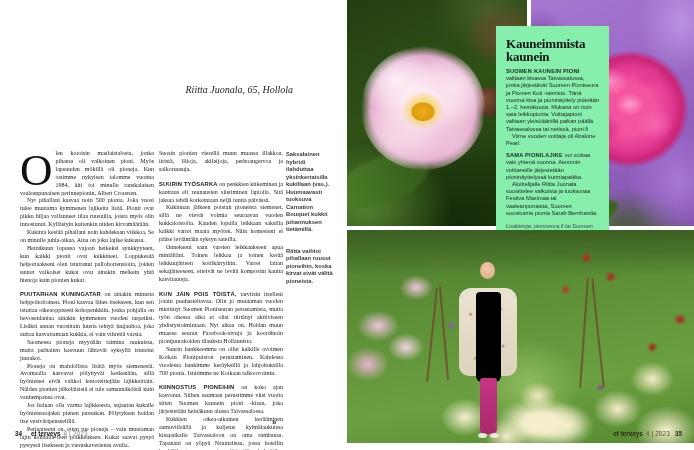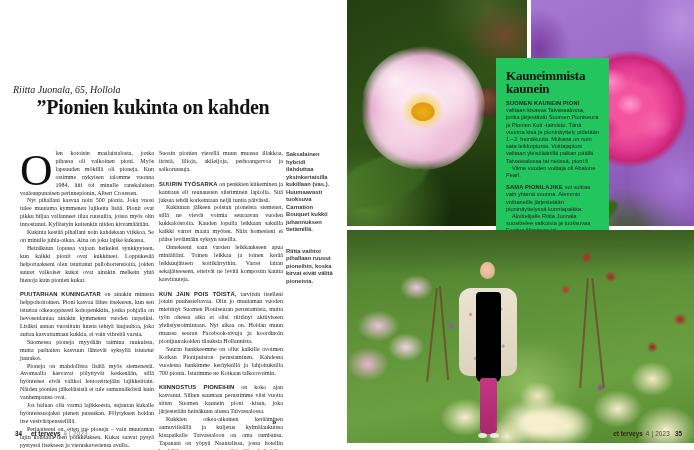--- a/index.html
+++ b/index.html
@@ -1,19 +1,19 @@
 <!DOCTYPE html>
 <html lang="fi"><head>
 <meta charset="utf-8">
 <style>
   html,body{margin:0;padding:0;background:#fff;}
   .spread{position:relative;width:694px;height:450px;background:#fff;overflow:hidden;
           font-family:"Liberation Serif",serif;color:#1c1c1c;}
   
-  .kicker{position:absolute;left:13px;top:84px;width:280px;text-align:left;
+  .kicker{position:absolute;left:13px;top:84px;width:280px;text-align:right;
           font:italic 10px/12px "Liberation Serif",serif;color:#222;}
   .headline{position:absolute;left:13px;top:97px;width:280px;margin:0;text-align:center;
             font:700 20px/1.06 "Liberation Serif",serif;letter-spacing:-.3px;color:#141414;}
   .col{position:absolute;top:150px;font-size:6px;line-height:7.9px;text-align:justify;color:#1d1d1d;}
   .col1{left:20px;width:134px;}
   .col2{left:159px;width:124px;}
   .col p{margin:0;}
   .col p.ind{text-indent:7px;}
   .col p.secp{margin-top:7px;}
   .lead{font:700 5.8px/7.9px "Liberation Sans",sans-serif;letter-spacing:.15px;}
@@ -124,37 +124,37 @@
   .pants{position:absolute;left:21px;top:126px;width:17px;height:56px;border-radius:3px 3px 5px 5px;
     background:linear-gradient(180deg,#c53583 0%,#a7286d 100%);}
   .shoe{position:absolute;top:181px;width:9px;height:5px;border-radius:50%;background:#ece7de;}
   .shoe1{left:19px;} .shoe2{left:31px;}
   .fgb{position:absolute;border-radius:50%;filter:blur(2px);}
   .fgb1{left:148px;top:168px;width:92px;height:50px;
     background:radial-gradient(closest-side,#f6efcd 40%, rgba(246,239,205,0) 100%);}
   .fgb2{left:52px;top:172px;width:70px;height:44px;
     background:radial-gradient(closest-side,#f1dcc 30%, rgba(0,0,0,0) 0),radial-gradient(closest-side,#f2d9e6 35%, rgba(242,217,230,0) 100%);}
   
-  .card{position:absolute;left:496px;top:26px;width:113px;min-height:187px;background:#22c55e;
-        padding:11px 10px 8px;box-sizing:border-box;margin-top:32px;}
+  .card{position:absolute;left:496px;top:26px;width:113px;min-height:187px;background:#86efac;
+        padding:11px 10px 8px;box-sizing:border-box;}
   .card h2{margin:0 0 5px;font:700 13px/1.0 "Liberation Serif",serif;letter-spacing:-.2px;color:#131313;}
   .cp{margin:0;font:400 5.7px/7.2px "Liberation Sans",sans-serif;color:#262626;text-align:left;}
   .cp.cind{text-indent:6px;}
   .cp.csec{margin-top:5px;}
   .clead{font-weight:700;letter-spacing:.2px;}
   .cfoot{margin:6px 0 0;font:italic 5.5px/7px "Liberation Sans",sans-serif;color:#454545;}
 </style>
 </head>
 <body>
 
 <div class="spread">
 
   <section>
     <div class="kicker">Riitta Juonala, 65, Hollola</div>
-    <h1 class="headline"><span>”Pionien kukinta on kahden</span><br></h1>
+    <h1 class="headline"><br></h1>
 
     <div class="col col1">
       <p class="bp"><span class="dropcap">O</span><span>len kotoisin maalaistalosta, jonka pihassa oli valkoinen pioni. Myös lapsuuden mökillä oli pioneja. Kun ostimme nykyisen talomme vuonna 1984, äiti toi minulle ranskalaisen vaaleanpunaisen perinnepionin, Albert Croussen.</span></p>
       <p class="ind">Nyt pihallani kasvaa noin 500 pionia. Joka vuosi tulee muutama kymmenen lajiketta lisää. Pionit ovat pikku hiljaa vallanneet tilaa ruusuilta, joista myös olin innostunut. Kyllästyin kuitenkin niiden kirvamäärään.</p>
       <p class="ind">Kukinta kestää pihallani noin kahdeksan viikkoa. Se on minulle juhla-aikaa. Aina on joku lajike kukassa.</p>
       <p class="ind">Heinäkuun lopussa vajoan hetkeksi synkkyyteen, kun kaikki pionit ovat kukkineet. Loppukesää helpottaakseni olen istuttanut pallohortensioita, joiden suuret valkoiset kukat ovat ainakin melkein yhtä hienoja kuin pionien kukat.</p>
       <p class="secp"><span class="lead">PUUTARHAN KUNINGATAR</span> <span>on ainakin minusta helppohoitoinen. Pioni kasvaa lähes itsekseen, kun sen istuttaa oikeaoppisesti kohopenkkiin, jonka pohjalla on hevosenlantaa ainakin kymmenen vuoden tarpeiksi. Lisäksi annan vuosittain luusta tehtyä luujauhoa, joka auttaa kasvattamaan kukkia, ei vain vihreitä varsia.</span></p>
       <p class="ind">Suomessa pioneja myydään taimina ruukuissa, mutta parhaiten kasvuun lähtevät syksyllä istutetut juurakot.</p>
       <p class="ind">Pioneja on mahdollista lisätä myös siemenestä. Avomaalla kasvavat pölyttyvät keskenään, sillä hyönteiset eivät valikoi lentoreittejään lajikkeittain. Näiden pionien jälkeläisistä ei tule samannäköisiä kuin vanhempansa ovat.</p>
       <p class="ind">Jos haluan olla varma lajikkeesta, sujautan kukalle hyönteissuojaksi pienen pussukan. Pölytyksen hoidan itse vesiväripensselillä.</p>

